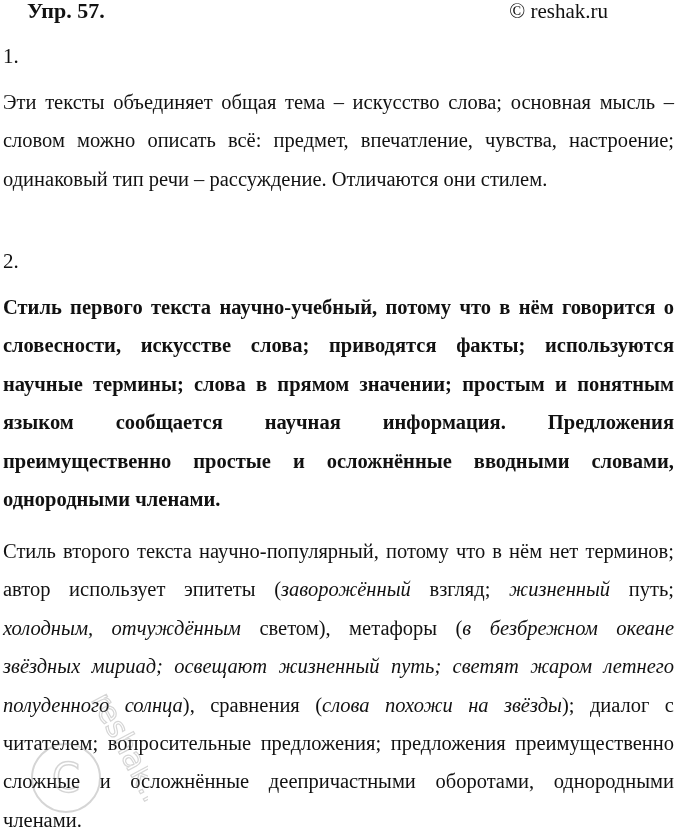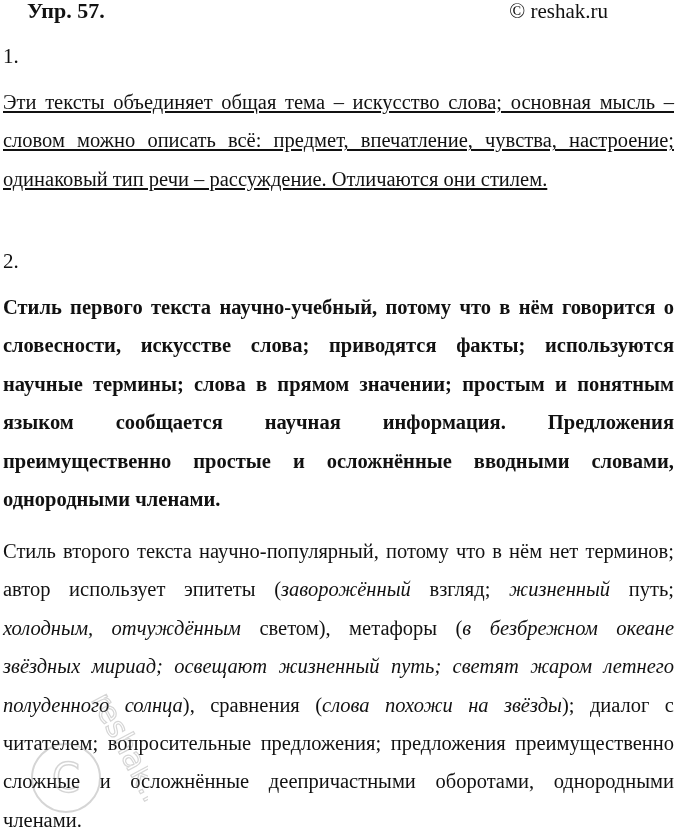--- a/index.html
+++ b/index.html
@@ -36,21 +36,21 @@
 </head>
 <body>
 
 <div class="header">
   <div class="title">Упр. 57.</div>
   <div class="copyright">© reshak.ru</div>
 </div>
 
 <div class="num" style="top:42px;">1.</div>
 
-<div class="para" style="top:83px;text-decoration:underline;">Эти тексты объединяет общая тема – искусство слова; основная мысль – словом можно описать всё: предмет, впечатление, чувства, настроение; одинаковый тип речи – рассуждение. Отличаются они стилем.</div>
+<div class="para" style="top:83px;">Эти тексты объединяет общая тема – искусство слова; основная мысль – словом можно описать всё: предмет, впечатление, чувства, настроение; одинаковый тип речи – рассуждение. Отличаются они стилем.</div>
 
 <div class="num" style="top:247px;">2.</div>
 
 <div class="para" style="top:288px;font-weight:bold;">Стиль первого текста научно-учебный, потому что в нём говорится о словесности, искусстве слова; приводятся факты; используются научные термины; слова в прямом значении; простым и понятным языком сообщается научная информация. Предложения преимущественно простые и осложнённые вводными словами, однородными членами.</div>
 
 <div class="para" style="top:532px;"><span>Стиль второго текста научно-популярный, потому что в нём нет терминов; автор использует эпитеты (</span><i>заворожённый</i><span> взгляд; </span><i>жизненный</i><span> путь; </span><i>холодным, отчуждённым</i><span> светом), метафоры (</span><i>в безбрежном океане звёздных мириад; освещают жизненный путь; светят жаром летнего полуденного солнца</i><span>), сравнения (</span><i>слова похожи на звёзды</i><span>); диалог с читателем; вопросительные предложения; предложения преимущественно сложные и осложнённые деепричастными оборотами, однородными членами.</span></div>
 
 <svg class="watermark" viewBox="0 0 130 150">
   <circle cx="48" cy="98" r="34" fill="none" stroke="#888" stroke-width="2"></circle>
   <text x="48" y="112" text-anchor="middle" font-size="40" fill="none" stroke="#888" stroke-width="1.5" font-family="DejaVu Sans, sans-serif">C</text>

